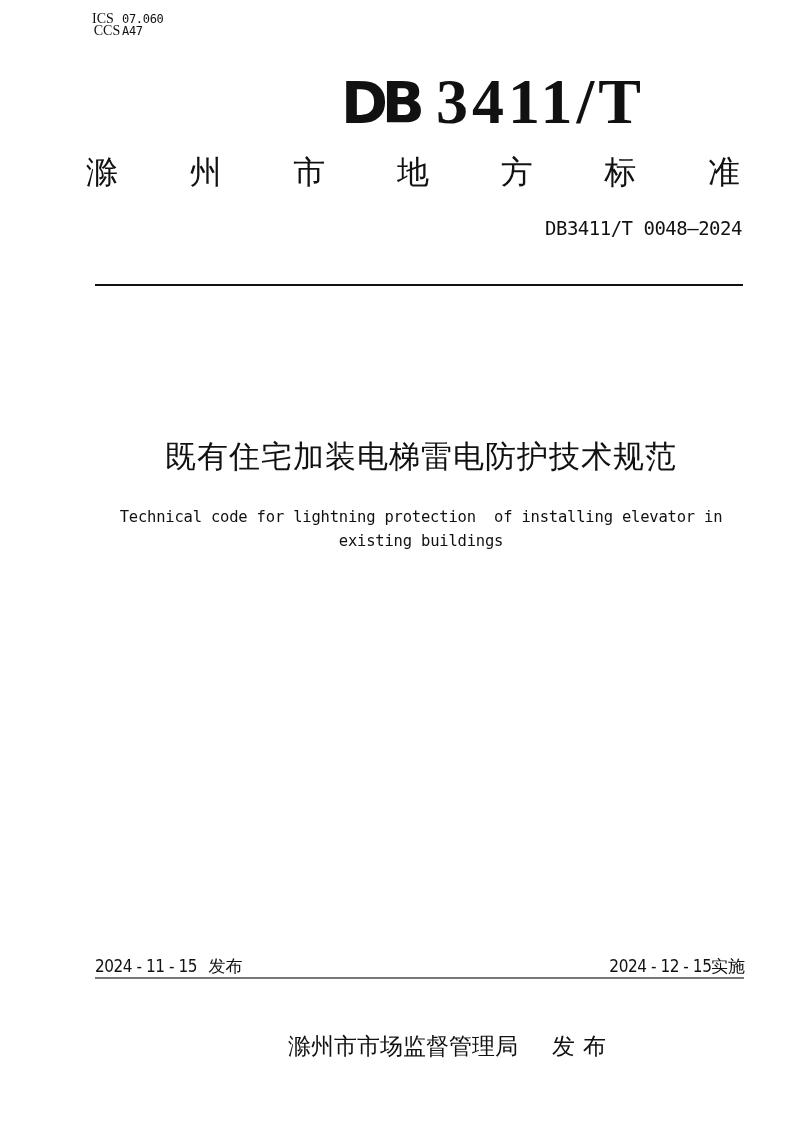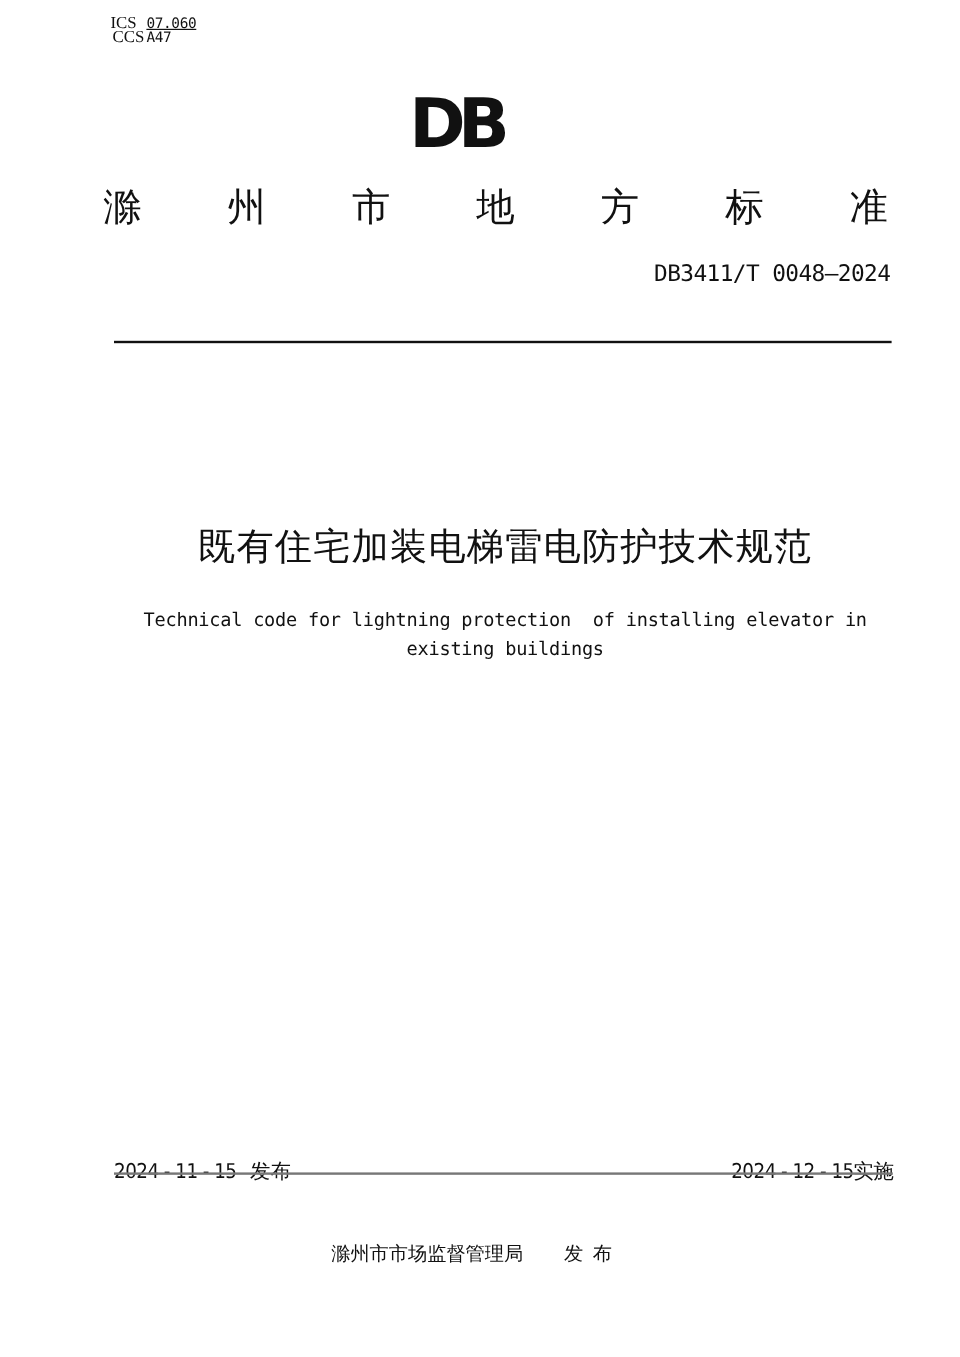--- a/index.html
+++ b/index.html
@@ -27,21 +27,21 @@
       font-family: "Liberation Serif", serif;
       font-size: 14px;
       display: inline-block;
       width: 30px;
     }
     .class-code .v {
       font-family: "DejaVu Sans Mono", monospace;
       font-size: 12px;
       letter-spacing: -0.3px;
     }
-    #ics { top: 11px; text-decoration: underline; }
+    #ics { top: 11px; }
     #ccs { top: 23px; text-align: center; }
 
     .db-mark {
       left: 341px;
       top: 70px;
       height: 64px;
       white-space: nowrap;
       display: flex;
       align-items: center;
     }
@@ -119,63 +119,62 @@
 
     .date-row {
       left: 95px;
       top: 954px;
       width: 650px;
       display: flex;
       justify-content: space-between;
       font-size: 17px;
       line-height: 24px;
       white-space: nowrap;
-      margin-top: 11px;
     }
     .date-row .date {
       font-family: "DejaVu Sans", sans-serif;
       letter-spacing: -0.5px;
       transform: scaleX(0.9);
       display: inline-block;
     }
     .date-row .left .date { transform-origin: left center; }
     .date-row .right .date { transform-origin: right center; }
     .date-row .lbl { font-size: 17px; }
 
     .rule-bottom {
       left: 95px;
       top: 977px;
       width: 649px;
       height: 0;
       border-top: 2px solid #777777;
     }
 
     .publisher {
-      left: 276px;
+      left: 288px;
       top: 1034px;
-      font-size: 16px;
+      font-size: 23px;
       line-height: 24px;
       white-space: nowrap;
-      font-family: Liberation Serif, serif;
     }
     .publisher .gap { display: inline-block; width: 34px; }
     .publisher .act { letter-spacing: 8px; }
   </style>
 </head>
 <body>
 
 <div class="abs class-code" id="ics">
   <span class="k">ICS</span><span class="v">07.060</span>
 </div>
 <div class="abs class-code" id="ccs">
   <span class="k">CCS</span><span class="v">A47</span>
 </div>
 
 <div class="abs db-mark">
   <span class="db">DB</span>
+    <span class="num">3411/T</span>
 </div>
 
 <div class="abs local-std">
   <span>滁</span>
   <span>州</span>
   <span>市</span>
   <span>地</span>
   <span>方</span>
   <span>标</span>
   <span>准</span>

